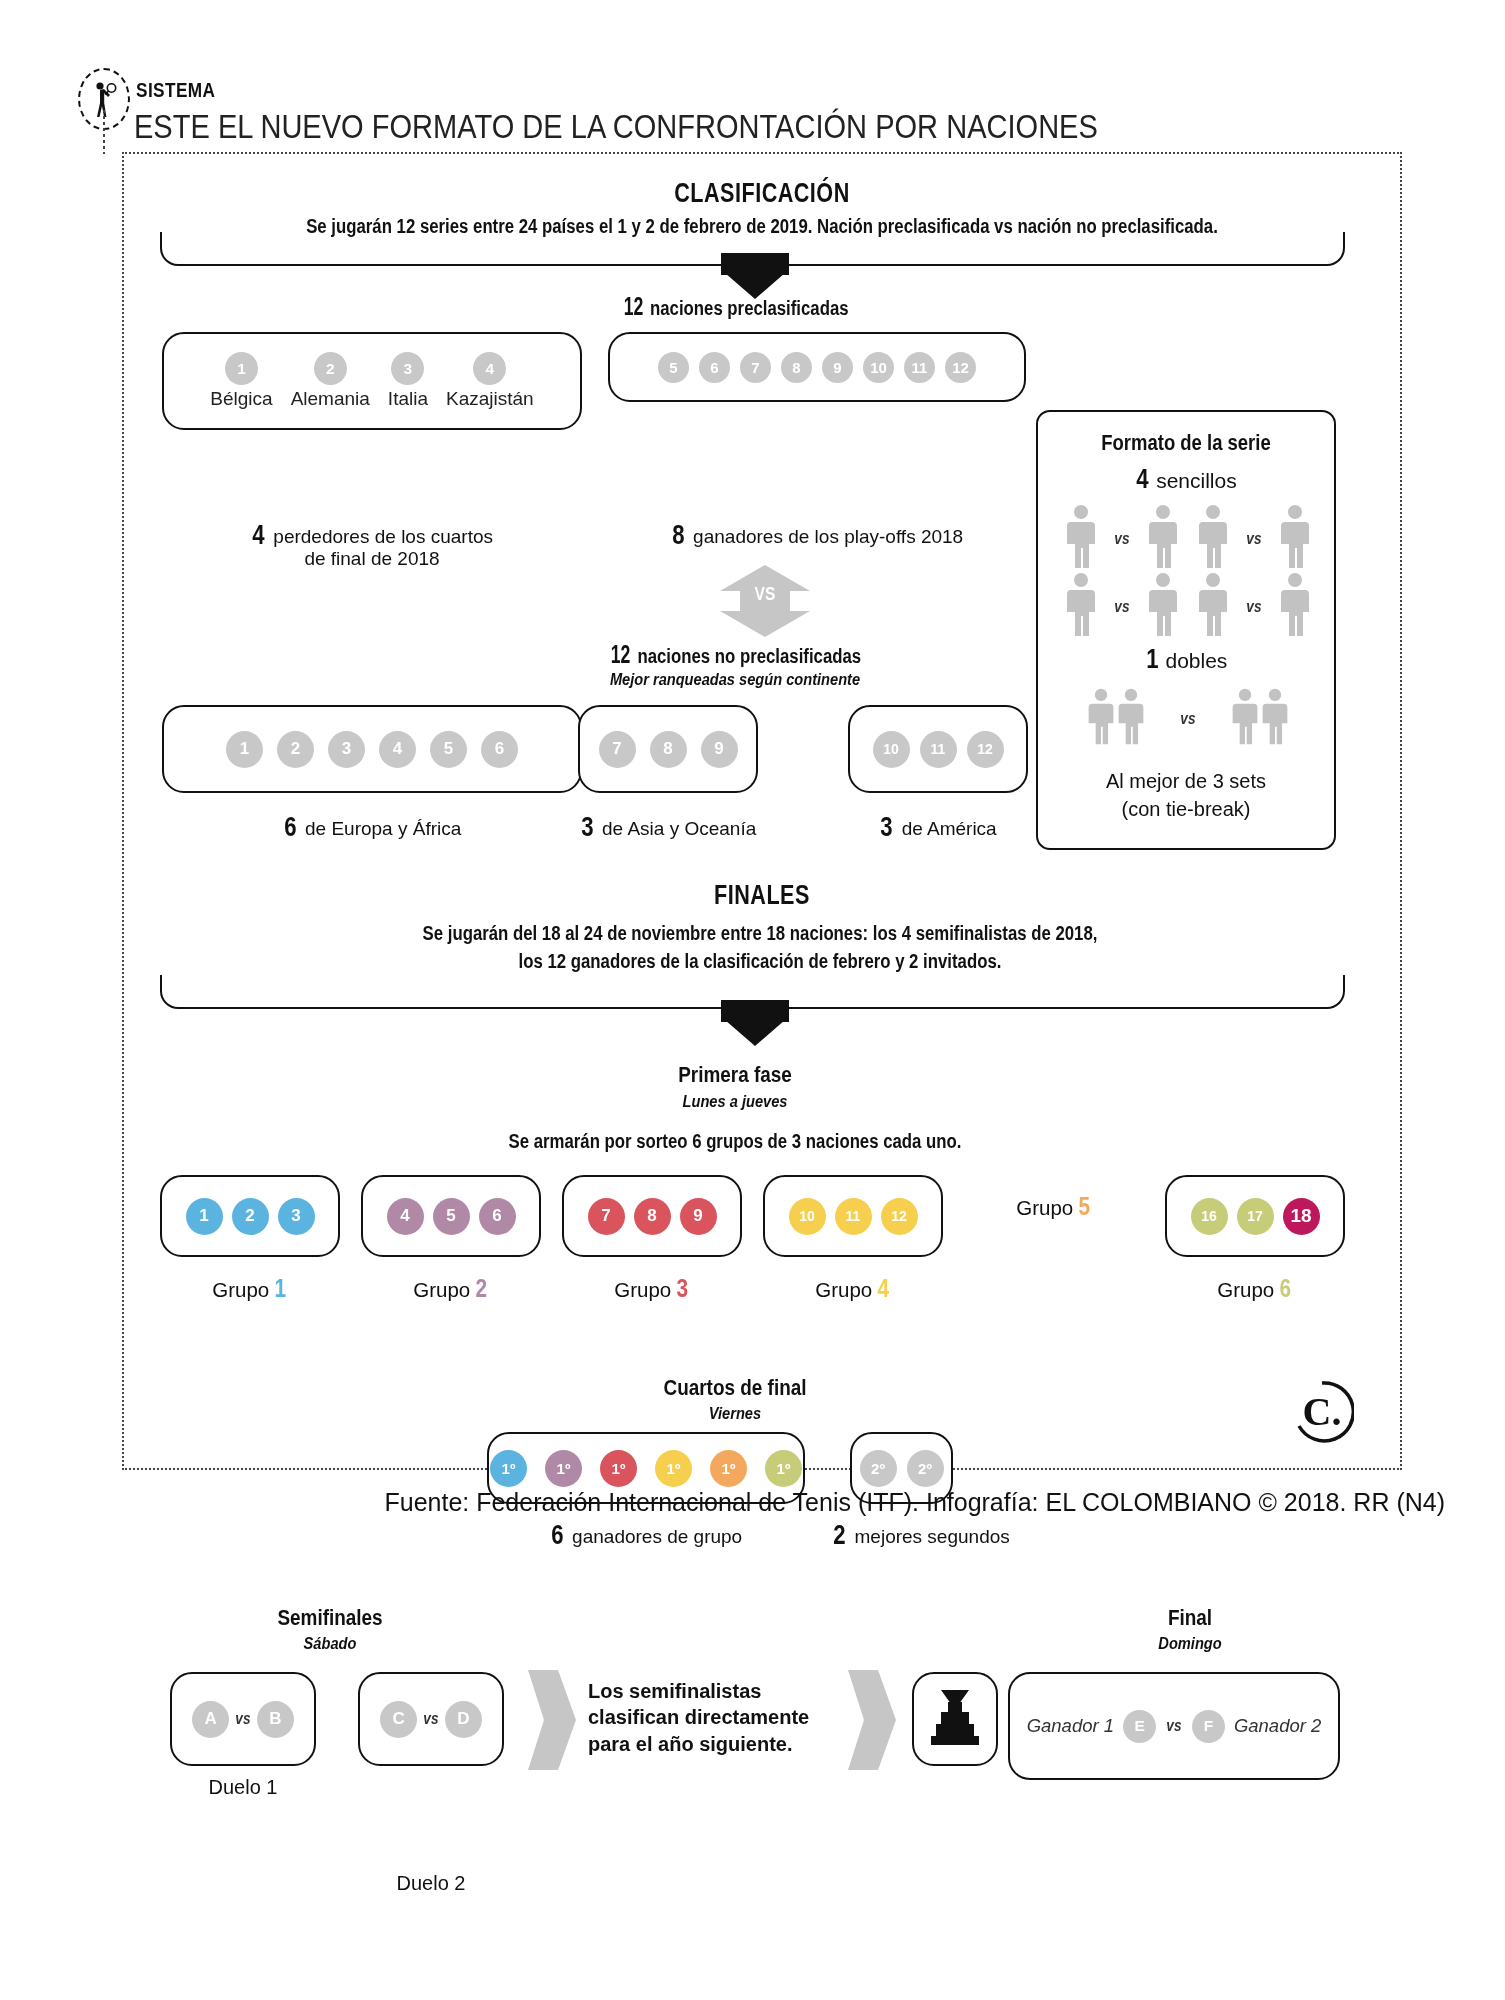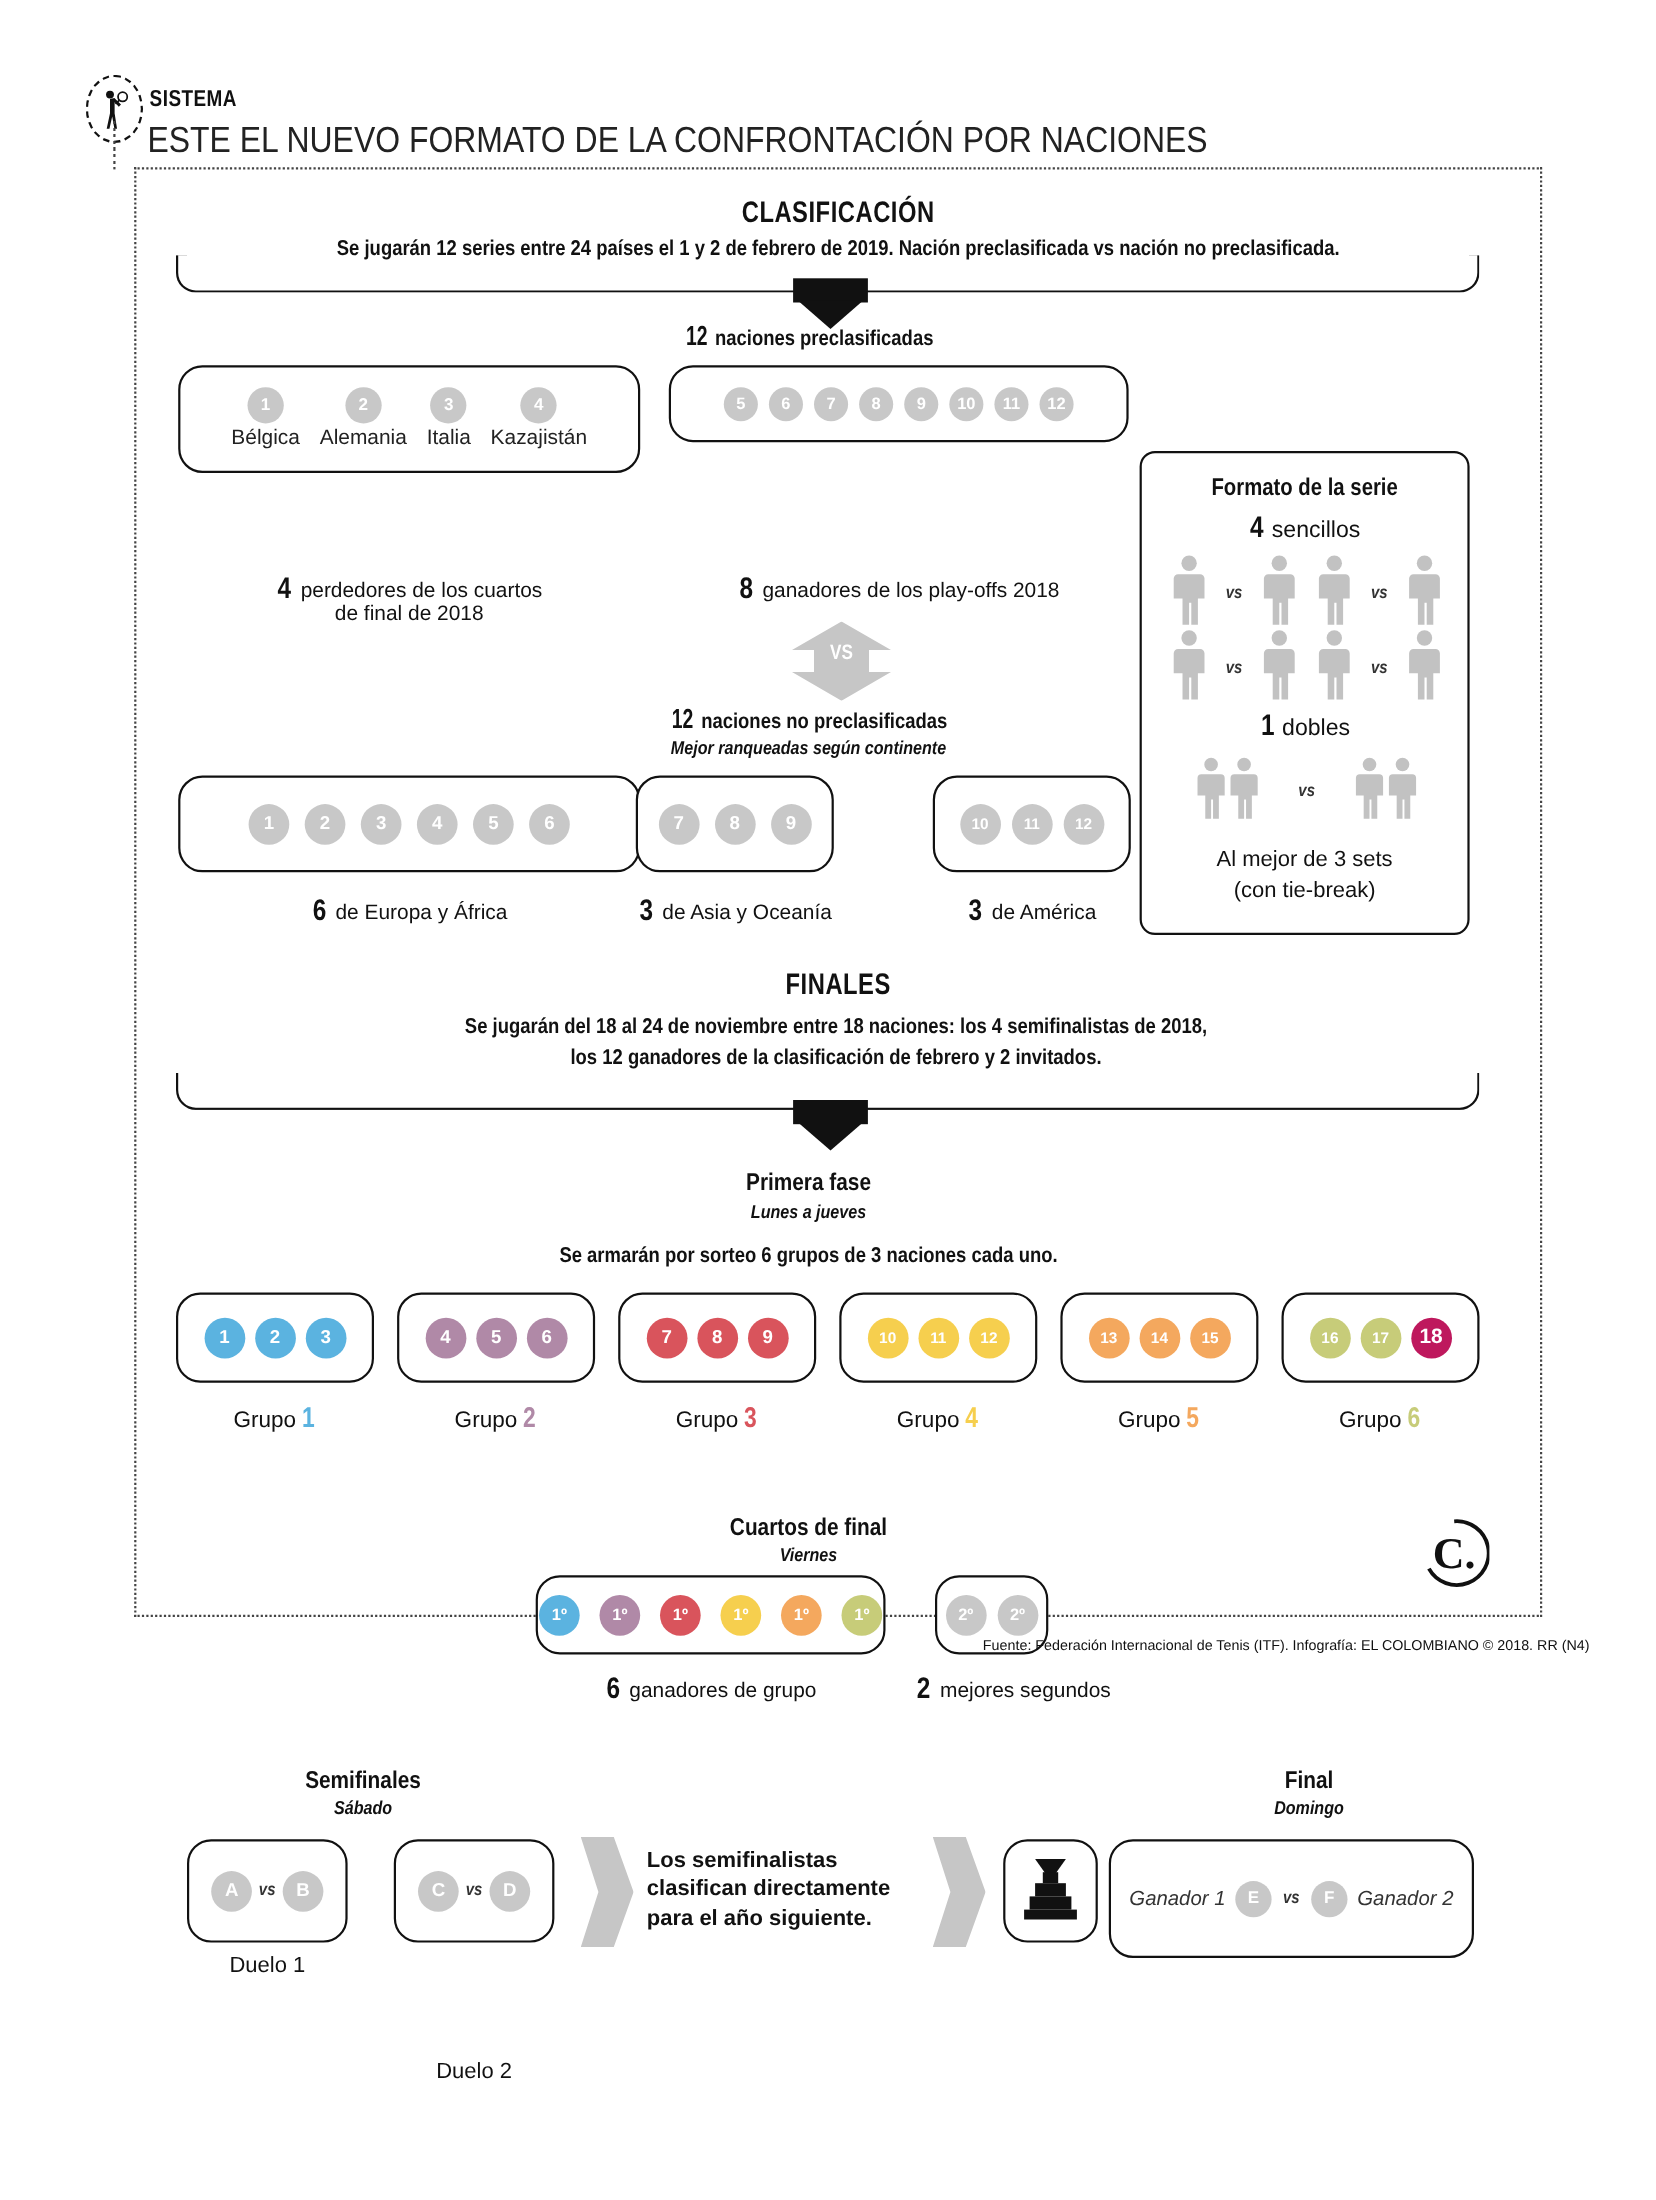--- a/index.html
+++ b/index.html
@@ -132,21 +132,21 @@
   .fin-box-txt { font-style:italic; font-size:18.5px; color:#333; }
 
   .cmark {
     position:absolute; right:52px; bottom:22px;
     width:64px;height:64px;border-radius:50%;
     display:flex;align-items:center;justify-content:center;
     font-family:"Liberation Serif",serif; font-weight:bold; font-size:41px; color:#111;
   }
   .source {
     position:absolute; left:0; right:60px; top:1488px; text-align:right;
-    font-size:13px; color:#111;
+    font-size:25px; color:#111;
   }
 </style>
 </head>
 <body>
 
 <div class="page">
 
   <div class="header">
     <div class="logo-badge">
       <svg width="26" height="40" viewBox="0 0 26 40">
@@ -430,27 +430,20 @@
         <div class="pill" style="position: relative; left: 0px; top: 0px; width: 180px; height: 82px;">
           <div style="display: flex; gap: 9px; align-items: center; justify-content: center;">
             <div class="chip lg" style="background: rgb(246, 207, 78); font-size: 14px;">10</div>
             <div class="chip lg" style="background: rgb(246, 207, 78); font-size: 14px;">11</div>
             <div class="chip lg" style="background: rgb(246, 207, 78); font-size: 14px;">12</div>
           </div>
         </div>
         <div class="grp-label" style="position: relative; top: 16px; left: 0px; width: 180px;"><span>Grupo</span><b style="color: rgb(246, 207, 78);">4</b></div>
       </div>
       <div style="position: relative; width: 180px;">
-        <div class="pill" style="position: relative; left: 0px; top: 0px; width: 180px; height: 82px;">
-          <div style="display: flex; gap: 9px; align-items: center; justify-content: center;">
-            <div class="chip lg" style="background: rgb(244, 168, 94); font-size: 14px;">13</div>
-            <div class="chip lg" style="background: rgb(244, 168, 94); font-size: 14px;">14</div>
-            <div class="chip lg" style="background: rgb(244, 168, 94); font-size: 14px;">15</div>
-          </div>
-        </div>
         <div class="grp-label" style="position: relative; top: 16px; left: 0px; width: 180px;"><span>Grupo</span><b style="color: rgb(244, 168, 94);">5</b></div>
       </div>
       <div style="position: relative; width: 180px;">
         <div class="pill" style="position: relative; left: 0px; top: 0px; width: 180px; height: 82px;">
           <div style="display: flex; gap: 9px; align-items: center; justify-content: center;">
             <div class="chip lg" style="background: rgb(199, 204, 121); font-size: 14px;">16</div>
             <div class="chip lg" style="background: rgb(199, 204, 121); font-size: 14px;">17</div>
             <div class="chip lg" style="background: #be185d; font-size: 19px;">18</div>
           </div>
         </div>

